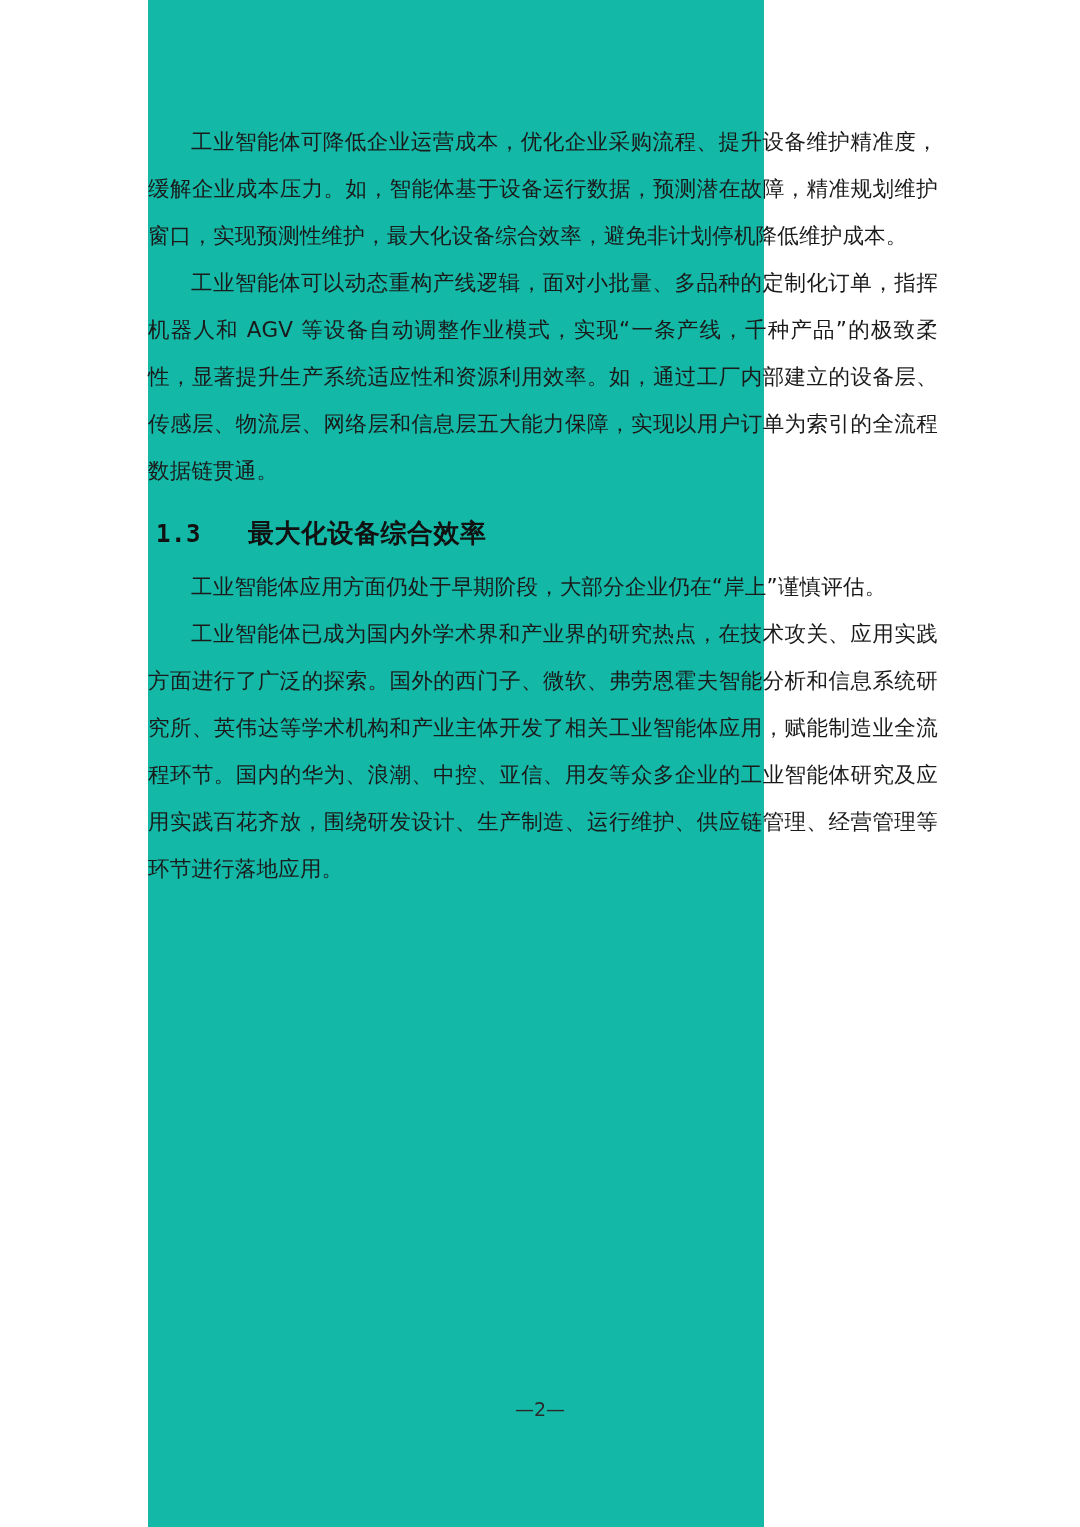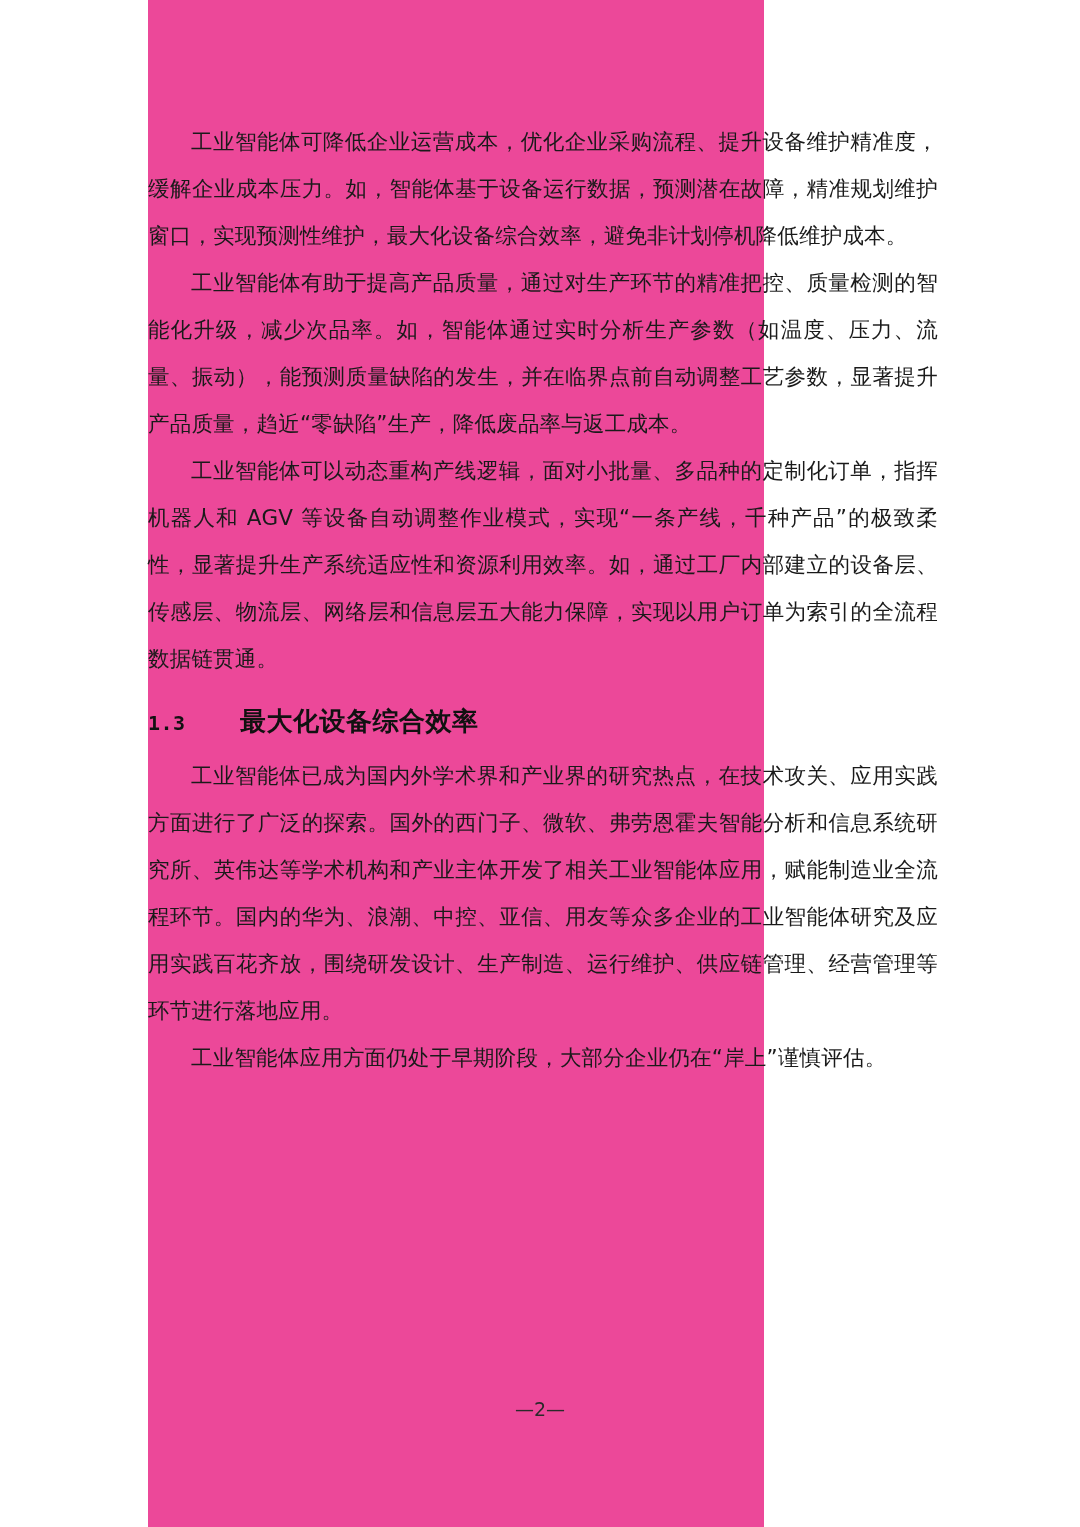--- a/index.html
+++ b/index.html
@@ -14,21 +14,21 @@
     font-family: "DejaVu Sans", sans-serif;
     color: #111111;
     overflow: hidden;
   }
   .page {
     position: absolute;
     left: 0;
     top: 0;
     width: 904px;
     height: 1527px;
-    background: #ec4899;
+    background: #14b8a6;
   }
   .content {
     position: absolute;
     left: 148px;
     top: 118px;
     width: 790px;
   }
   p.body-para {
     margin: 0;
     font-size: 21.5px;
@@ -44,22 +44,23 @@
     font-size: 26px;
     line-height: 50px;
     font-weight: 700;
     color: #111111;
     letter-spacing: 0.5px;
   }
   h2.section-heading .num {
     display: inline-block;
     min-width: 92px;
     font-family: "DejaVu Sans Mono", monospace;
-    font-size: 20px;
+    font-size: 24px;
     font-weight: 700;
+    margin-left: 8px;
   }
   .footer {
     position: absolute;
     left: 0;
     top: 1398px;
     width: 1080px;
     text-align: center;
     font-size: 19px;
     color: #2a2a2a;
     font-family: "DejaVu Sans", sans-serif;
@@ -83,25 +84,24 @@
 </style>
 </head>
 <body>
 
 <div class="page">
   <div class="paper-edge-left"></div>
   <div class="paper-edge-right"></div>
 
   <div class="content">
     <p class="body-para">工业智能体可降低企业运营成本，优化企业采购流程、提升设备维护精准度，缓解企业成本压力。如，智能体基于设备运行数据，预测潜在故障，精准规划维护窗口，实现预测性维护，最大化设备综合效率，避免非计划停机降低维护成本。</p>
-    <p class="body-para">工业智能体有助于提高产品质量，通过对生产环节的精准把控、质量检测的智能化升级，减少次品率。如，智能体通过实时分析生产参数（如温度、压力、流量、振动），能预测质量缺陷的发生，并在临界点前自动调整工艺参数，显著提升产品质量，趋近“零缺陷”生产，降低废品率与返工成本。</p>
     <p class="body-para">工业智能体可以动态重构产线逻辑，面对小批量、多品种的定制化订单，指挥机器人和 AGV 等设备自动调整作业模式，实现“一条产线，千种产品”的极致柔性，显著提升生产系统适应性和资源利用效率。如，通过工厂内部建立的设备层、传感层、物流层、网络层和信息层五大能力保障，实现以用户订单为索引的全流程数据链贯通。</p>
 
     <h2 class="section-heading">
       <span class="num">1.3</span><span>最大化设备综合效率</span>
     </h2>
 
+    <p class="body-para">工业智能体应用方面仍处于早期阶段，大部分企业仍在“岸上”谨慎评估。</p>
     <p class="body-para">工业智能体已成为国内外学术界和产业界的研究热点，在技术攻关、应用实践方面进行了广泛的探索。国外的西门子、微软、弗劳恩霍夫智能分析和信息系统研究所、英伟达等学术机构和产业主体开发了相关工业智能体应用，赋能制造业全流程环节。国内的华为、浪潮、中控、亚信、用友等众多企业的工业智能体研究及应用实践百花齐放，围绕研发设计、生产制造、运行维护、供应链管理、经营管理等环节进行落地应用。</p>
-    <p class="body-para">工业智能体应用方面仍处于早期阶段，大部分企业仍在“岸上”谨慎评估。</p>
   </div>
 
   <div class="footer">—2—</div>
 </div>
 
 </body></html>

